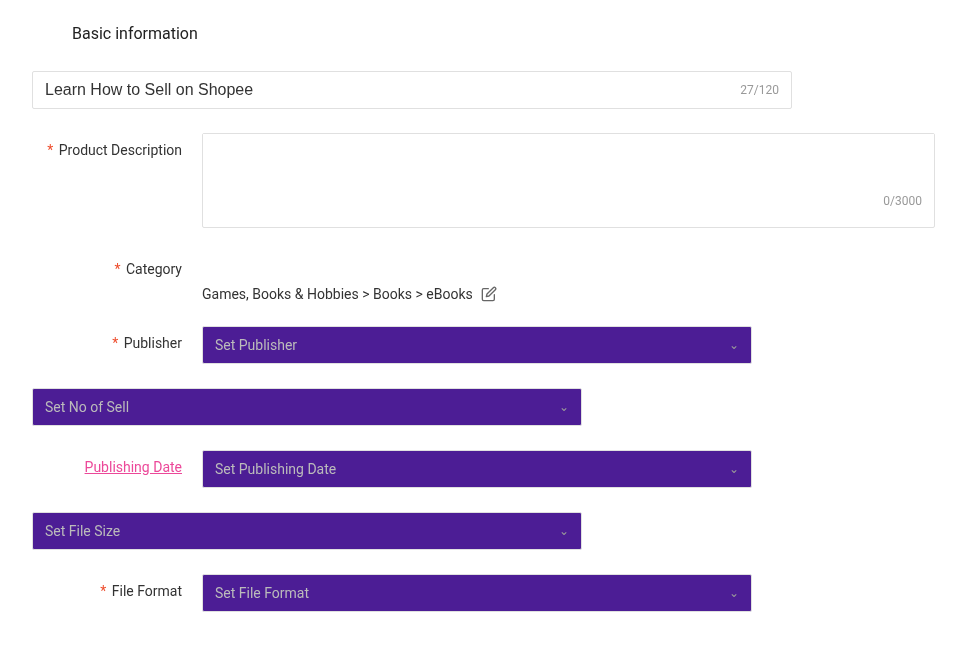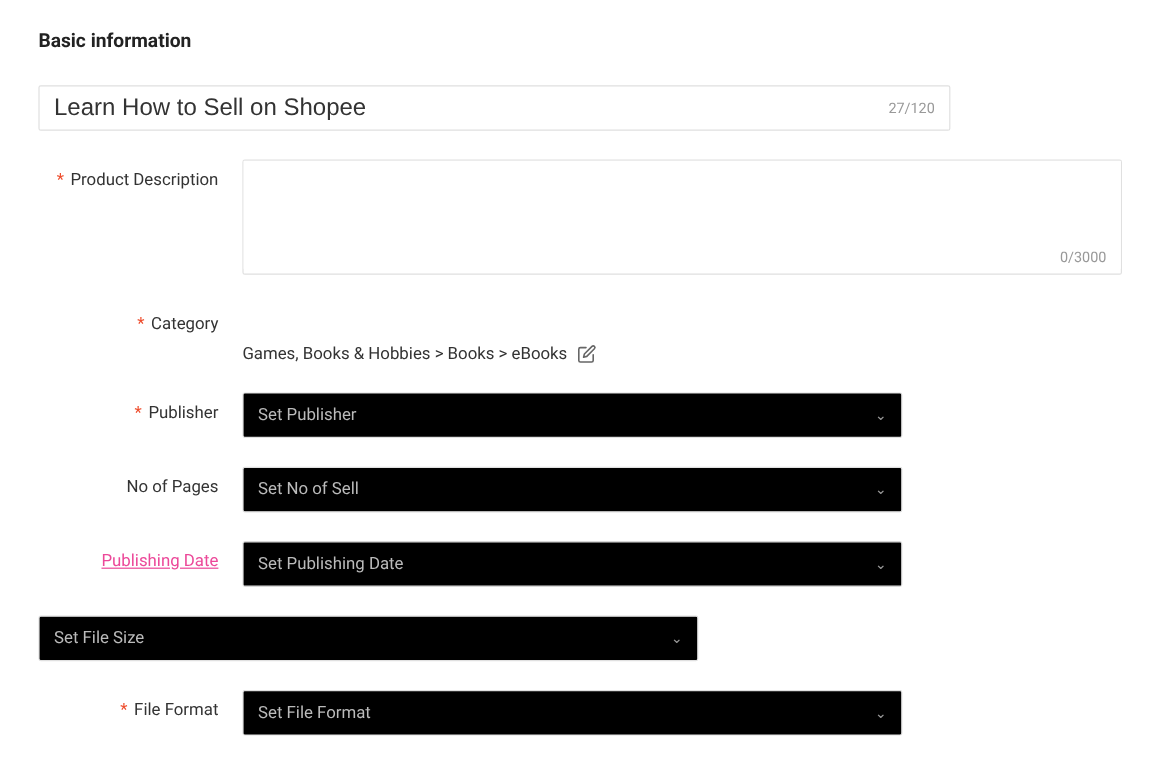--- a/index.html
+++ b/index.html
@@ -13,23 +13,24 @@
       background: #fff;
       color: #333;
       font-size: 14px;
       padding: 24px 32px;
       width: 967px;
       min-height: 647px;
     }
 
     .section-title {
       font-size: 16px;
-      font-weight: 700;
+      font-weight: 400;
       color: #222;
       margin-bottom: 28px;
+      margin-left: 40px;
     }
 
     .form-row {
       display: flex;
       align-items: flex-start;
       margin-bottom: 24px;
     }
 
     .form-label {
       width: 170px;
@@ -63,21 +64,21 @@
       display: flex;
       align-items: center;
       padding: 0 12px;
       height: 38px;
     }
 
     .input-with-count input {
       border: none;
       outline: none;
       flex: 1;
-      font-size: 20px;
+      font-size: 16px;
       color: #333;
     }
 
     .char-count {
       font-size: 12px;
       color: #999;
       white-space: nowrap;
     }
 
     .textarea-wrap {
@@ -93,21 +94,21 @@
       outline: none;
       resize: none;
       padding: 10px 12px;
       font-size: 14px;
       color: #333;
       font-family: inherit;
     }
 
     .textarea-count {
       position: absolute;
-      bottom: 7px;
+      bottom: 19px;
       right: 12px;
       font-size: 12px;
       color: #999;
     }
 
     .category-wrap {
       display: flex;
       align-items: center;
       padding-top: 8px;
       gap: 8px;
@@ -132,21 +133,21 @@
     }
 
     .select-dropdown {
       border: 1px solid #e0e0e0;
       border-radius: 2px;
       padding: 8px 12px;
       display: flex;
       align-items: center;
       justify-content: space-between;
       cursor: pointer;
-      background: #000000;
+      background: #4c1d95;
       height: 38px;
       width: 550px;
     }
 
     .select-placeholder {
       color: #bbb;
       font-size: 14px;
     }
 
     .chevron-icon {
@@ -206,23 +207,20 @@
   </div>
   <div class="form-control-wrap">
     <div class="select-dropdown">
       <span class="select-placeholder">Set Publisher</span>
       <span class="chevron-icon">⌄</span>
     </div>
   </div>
 </div>
 
 <div class="form-row">
-  <div class="form-label">
-    <span>No of Pages</span>
-  </div>
   <div class="form-control-wrap">
     <div class="select-dropdown">
       <span class="select-placeholder">Set No of Sell</span>
       <span class="chevron-icon">⌄</span>
     </div>
   </div>
 </div>
 
 <div class="form-row">
   <div class="form-label blue-label">

